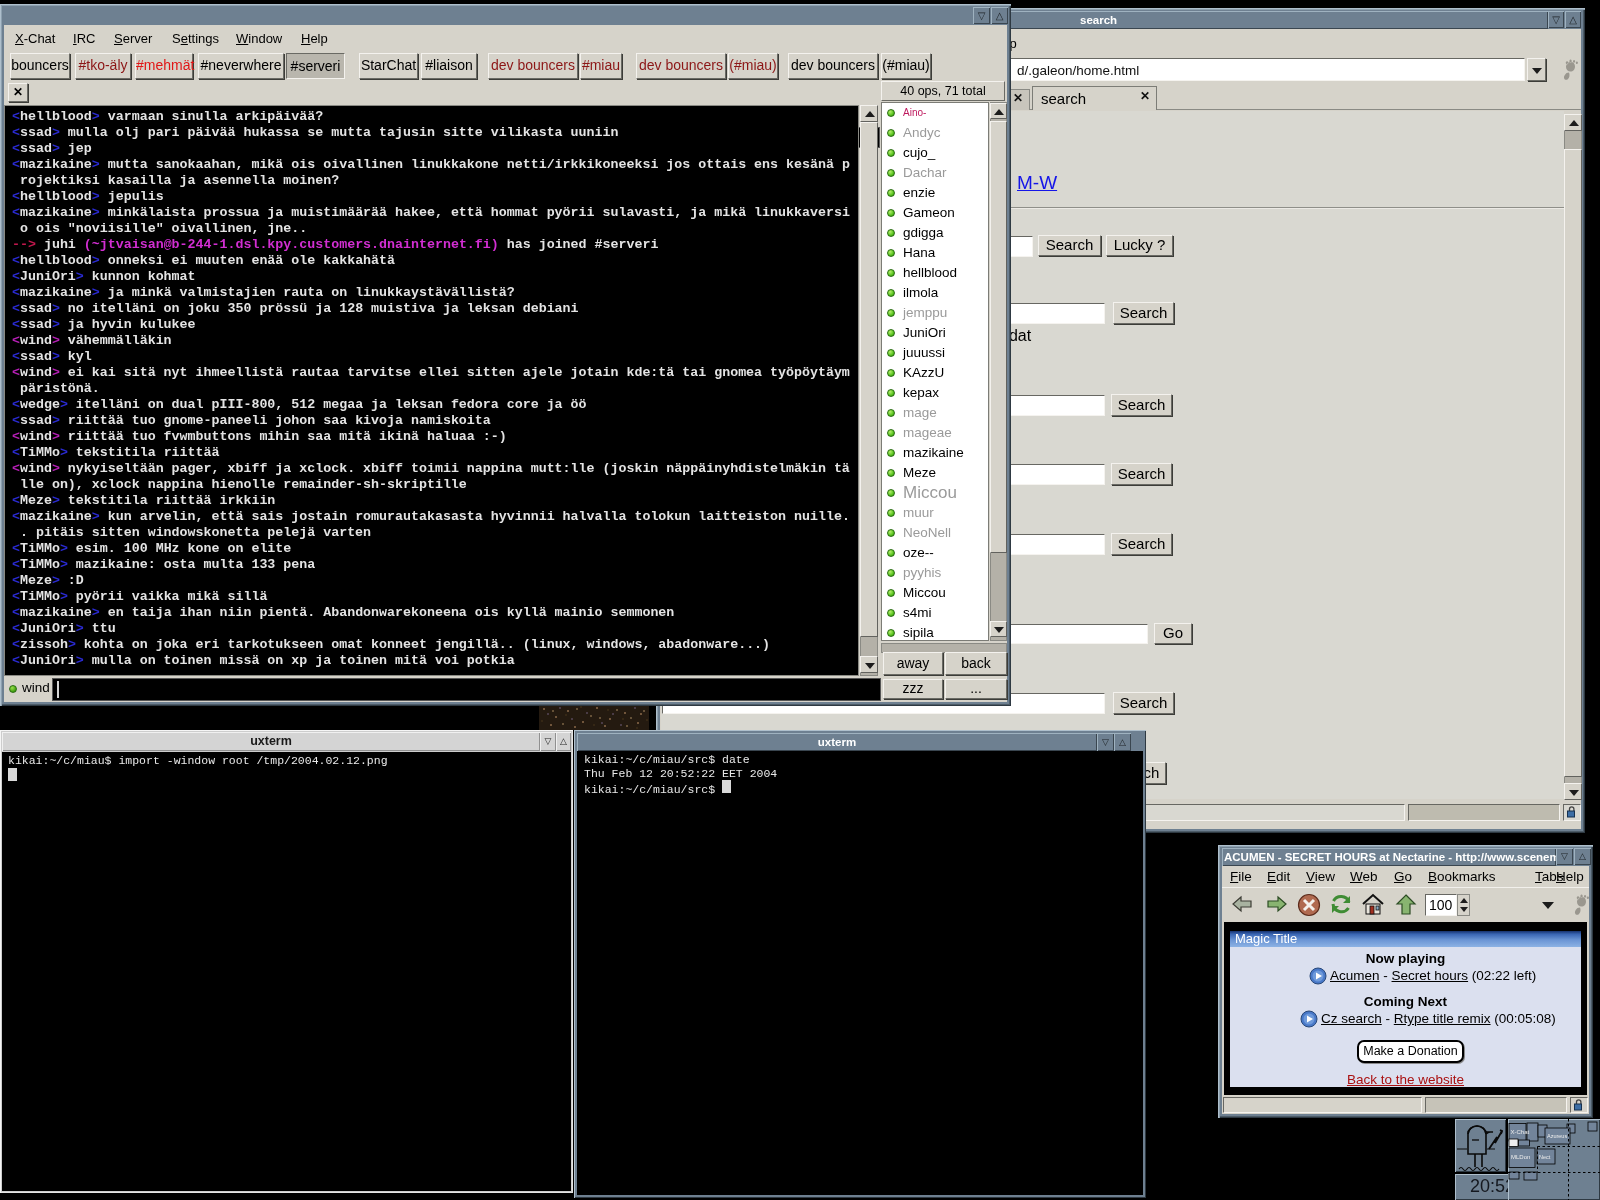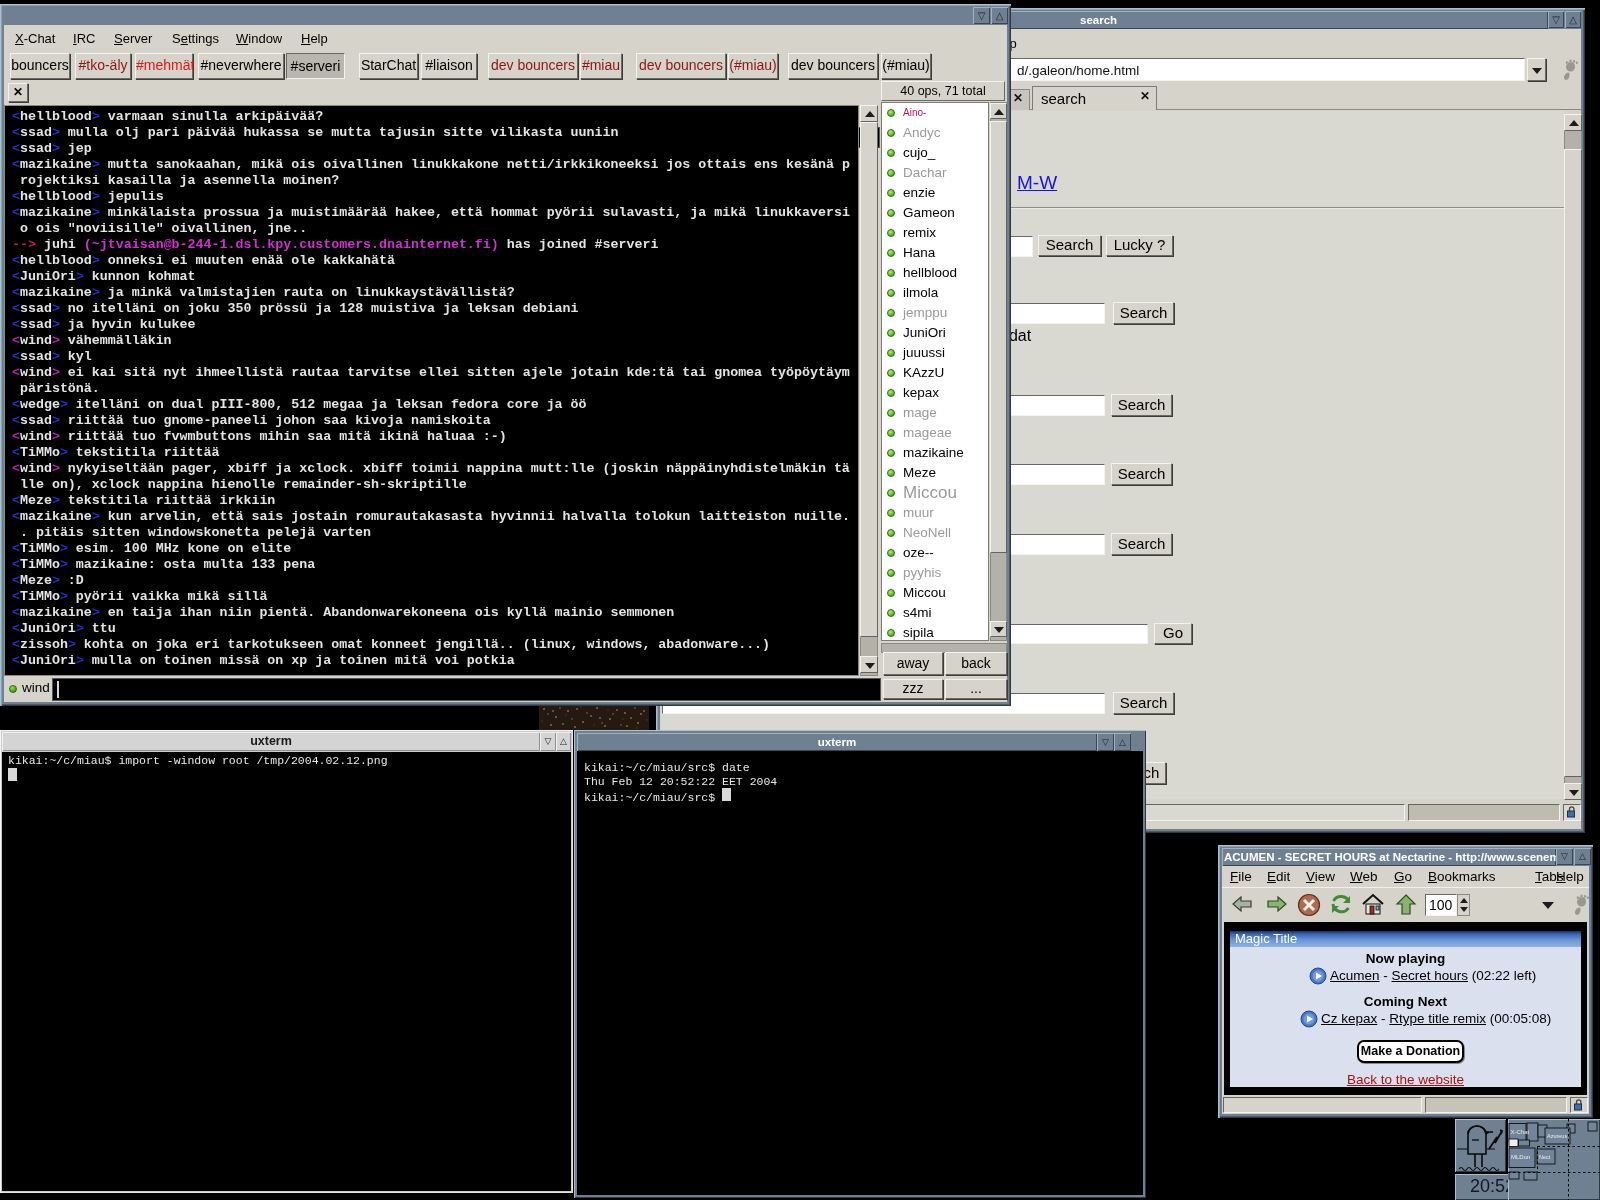--- a/index.html
+++ b/index.html
@@ -259,21 +259,21 @@
         <div style="position:relative; height:20px; font-size:13.5px; line-height:20px; color:#000;">
           <span style="position:absolute; left:5px; top:6px; width:8px; height:8px; border-radius:50%; background:radial-gradient(circle at 35% 30%, #b4ee6c, #59c41f 60%, #2c7a10); border:1px solid #2a6e12;"></span>
           <span style="position:absolute; left:21px;">enzie</span>
         </div>
         <div style="position:relative; height:20px; font-size:13.5px; line-height:20px; color:#000;">
           <span style="position:absolute; left:5px; top:6px; width:8px; height:8px; border-radius:50%; background:radial-gradient(circle at 35% 30%, #b4ee6c, #59c41f 60%, #2c7a10); border:1px solid #2a6e12;"></span>
           <span style="position:absolute; left:21px;">Gameon</span>
         </div>
         <div style="position:relative; height:20px; font-size:13.5px; line-height:20px; color:#000;">
           <span style="position:absolute; left:5px; top:6px; width:8px; height:8px; border-radius:50%; background:radial-gradient(circle at 35% 30%, #b4ee6c, #59c41f 60%, #2c7a10); border:1px solid #2a6e12;"></span>
-          <span style="position:absolute; left:21px;">remix</span>
+          <span style="position:absolute; left:21px;">gdigga</span>
         </div>
         <div style="position:relative; height:20px; font-size:13.5px; line-height:20px; color:#000;">
           <span style="position:absolute; left:5px; top:6px; width:8px; height:8px; border-radius:50%; background:radial-gradient(circle at 35% 30%, #b4ee6c, #59c41f 60%, #2c7a10); border:1px solid #2a6e12;"></span>
           <span style="position:absolute; left:21px;">Hana</span>
         </div>
         <div style="position:relative; height:20px; font-size:13.5px; line-height:20px; color:#000;">
           <span style="position:absolute; left:5px; top:6px; width:8px; height:8px; border-radius:50%; background:radial-gradient(circle at 35% 30%, #b4ee6c, #59c41f 60%, #2c7a10); border:1px solid #2a6e12;"></span>
           <span style="position:absolute; left:21px;">hellblood</span>
         </div>
         <div style="position:relative; height:20px; font-size:13.5px; line-height:20px; color:#000;">
@@ -378,21 +378,21 @@
   <div class="abs" style="left:540px; top:2px; width:16px; height:19px; background:#d4d4d4; box-shadow: inset 1px 1px 0 #f0f0f0, inset -1px -1px 0 #909090; color:#222; font-size:9px; text-align:center; line-height:19px;">▽</div>
   <div class="abs" style="left:556px; top:2px; width:15px; height:19px; background:#d4d4d4; box-shadow: inset 1px 1px 0 #f0f0f0, inset -1px -1px 0 #909090; color:#222; font-size:9px; text-align:center; line-height:19px;">△</div>
   <div class="abs mono" style="left:2px; top:22px; width:569px; height:439px; background:#000; color:#e8e8e8; font-size:11.5px; line-height:13.5px; white-space:pre; padding:2px 0 0 6px;">kikai:~/c/miau$ import -window root /tmp/2004.02.12.png
 <span style="display:inline-block;width:9px;height:13px;background:#d9d9d9;"></span></div>
 </div>
 
 <div class="abs" style="left:574px; top:730px; width:572px; height:468px; background:#6e8091; box-shadow: inset 1px 1px 0 #aebfcc, inset -1px -1px 0 #2e3942;">
   <div class="abs titlebar" style="left:3px; top:3px; width:520px; height:18px; line-height:18px;">uxterm</div>
   <div class="abs tbtn" style="left:523px; top:3px; width:17px; height:18px; line-height:18px; font-size:9px;">▽</div>
   <div class="abs tbtn" style="left:540px; top:3px; width:17px; height:18px; line-height:18px; font-size:9px;">△</div>
-  <div class="abs mono" style="left:3px; top:21px; width:566px; height:444px; background:#000; color:#e8e8e8; font-size:11.5px; line-height:13.5px; white-space:pre; padding:10px 0 0 7px;">kikai:~/c/miau/src$ date
+  <div class="abs mono" style="left:3px; top:21px; width:566px; height:444px; background:#000; color:#e8e8e8; font-size:11.5px; line-height:13.5px; white-space:pre; padding:2px 0 0 7px;">kikai:~/c/miau/src$ date
 Thu Feb 12 20:52:22 EET 2004
 kikai:~/c/miau/src$ <span style="display:inline-block;width:9px;height:13px;background:#d9d9d9;"></span></div>
 </div>
 
 <div class="abs slatewin" style="left:1218px; top:845px; width:375px; height:273px;" id="nect">
   <div class="abs titlebar" style="left:4px; top:3px; width:334px; height:18px; line-height:18px; text-align:left; white-space:nowrap; overflow:hidden; font-size:11.5px;"><span style="padding-left:2px;">ACUMEN - SECRET HOURS at Nectarine - http://www.scenemusic.net</span></div>
   <div class="abs tbtn" style="left:338px; top:3px; font-size:9px;">▽</div>
   <div class="abs tbtn" style="left:356px; top:3px; font-size:9px;">△</div>
   <div class="abs gtk" style="left:4px; top:21px; width:367px; height:248px; overflow:hidden;">
 
@@ -453,22 +453,22 @@
             <circle cx="9" cy="9" r="5.5" fill="#6e9ada"></circle>
             <path d="M7 5.5 L13 9 L7 12.5 Z" fill="#fff"></path>
           </svg>
         <div class="abs" style="left:100px; top:21px;"><u>Acumen</u> - <u>Secret hours</u> (02:22 left)</div>
         <div class="abs" style="left:0; width:351px; top:47px; text-align:center; font-weight:bold; font-size:13.5px;">Coming Next</div>
         <svg class="abs" style="left:70px; top:63px;" width="18" height="18" viewBox="0 0 18 18">
             <circle cx="9" cy="9" r="8" fill="#4878c8" stroke="#284878"></circle>
             <circle cx="9" cy="9" r="5.5" fill="#6e9ada"></circle>
             <path d="M7 5.5 L13 9 L7 12.5 Z" fill="#fff"></path>
           </svg>
-        <div class="abs" style="left:91px; top:64px;"><u>Cz kepax</u> - <u>Rtype title remix</u> (00:05:08)</div>
-        <div class="abs" style="left:127px; top:93px; width:107px; height:23px; background:#fff; border:2px solid #000; border-radius:7px; box-shadow:1px 1px 0 #888; text-align:center; font-weight:bold; font-size:12.5px; line-height:19px;">Make&nbsp;a&nbsp;Donation</div>
+        <div class="abs" style="left:91px; top:64px;"><u>Cz search</u> - <u>Rtype title remix</u> (00:05:08)</div>
+        <div class="abs" style="left:127px; top:93px; width:107px; height:23px; background:#fff; border:2px solid #000; border-radius:7px; box-shadow:1px 1px 0 #888; text-align:center; font-weight:normal; font-size:12.5px; line-height:19px;">Make&nbsp;a&nbsp;Donation</div>
         <div class="abs" style="left:0; width:351px; top:125px; text-align:center; color:#aa1111;"><u>Back to the website</u></div>
       </div>
     </div>
 
     <div class="abs sunken" style="left:1px; top:231px; width:199px; height:16px; background:#d6d3ca;"></div>
     <div class="abs sunken" style="left:203px; top:231px; width:142px; height:16px; background:#c6c3b8;"></div>
     <div class="abs sunken" style="left:348px; top:231px; width:18px; height:16px; background:#d6d3ca;">
       <svg width="15" height="15" viewBox="0 0 15 15" style="position:absolute;left:0;top:0;">
           <path d="M5.5 6 V4 a2.2 2.2 0 0 1 4.4 0 V6" fill="none" stroke="#444" stroke-width="1.3"></path>
           <rect x="3.5" y="6" width="7" height="6" fill="#3d6ea5" stroke="#17314f"></rect>

